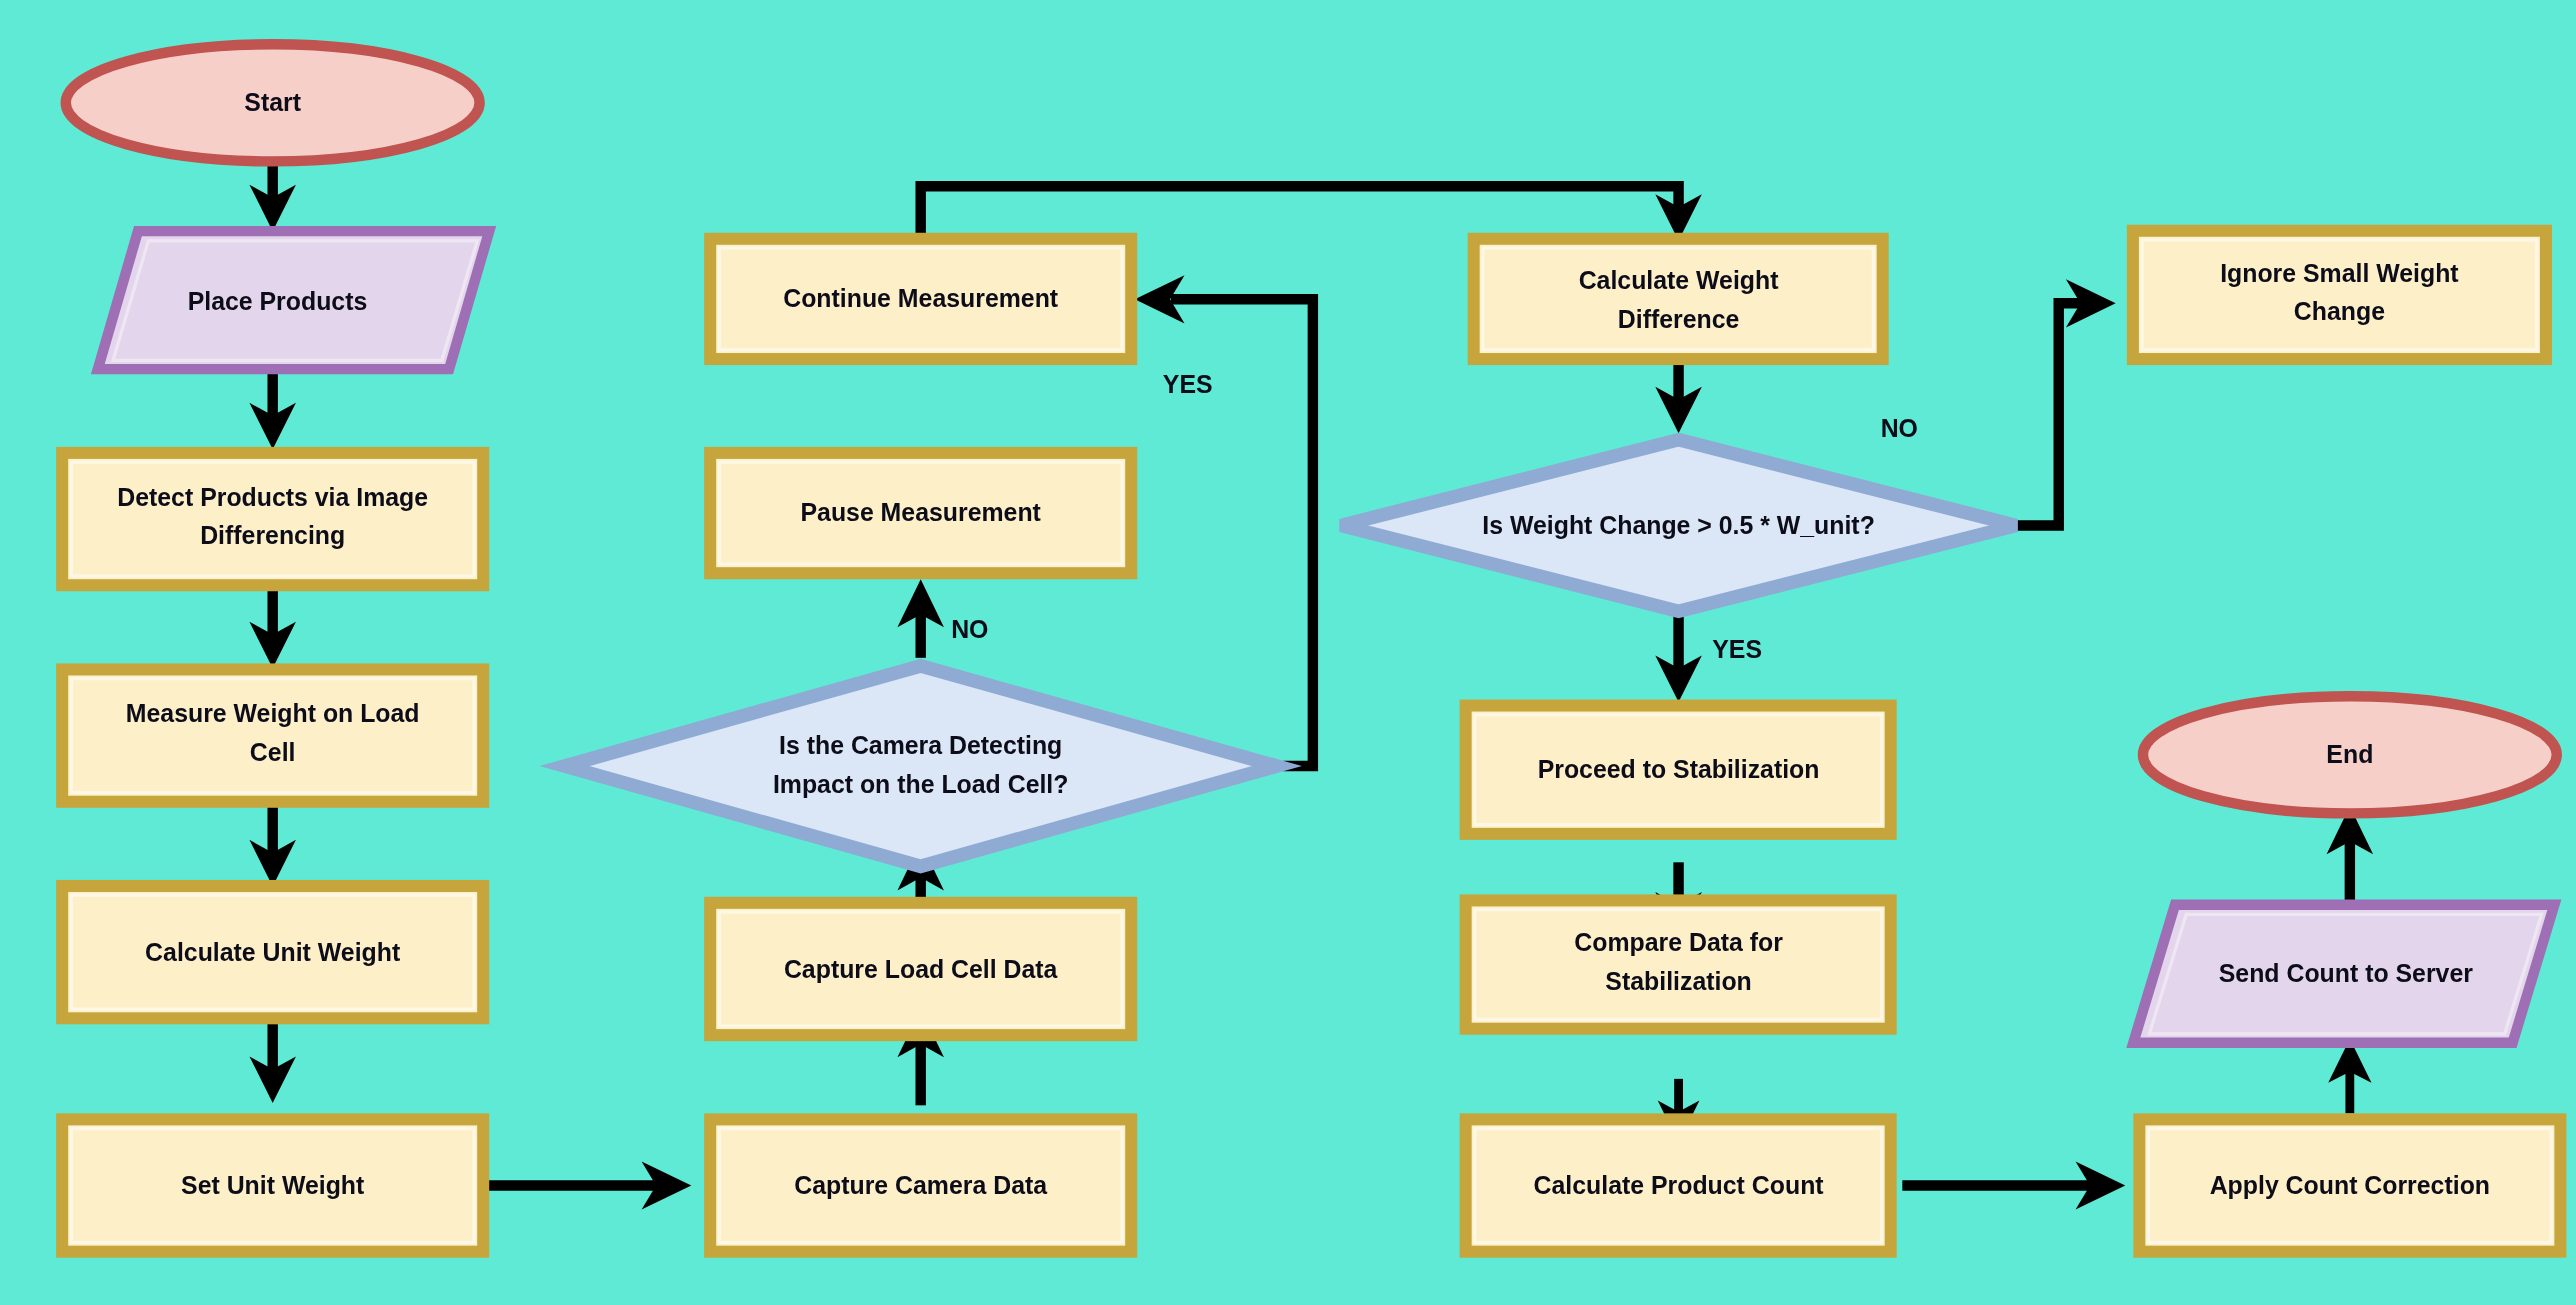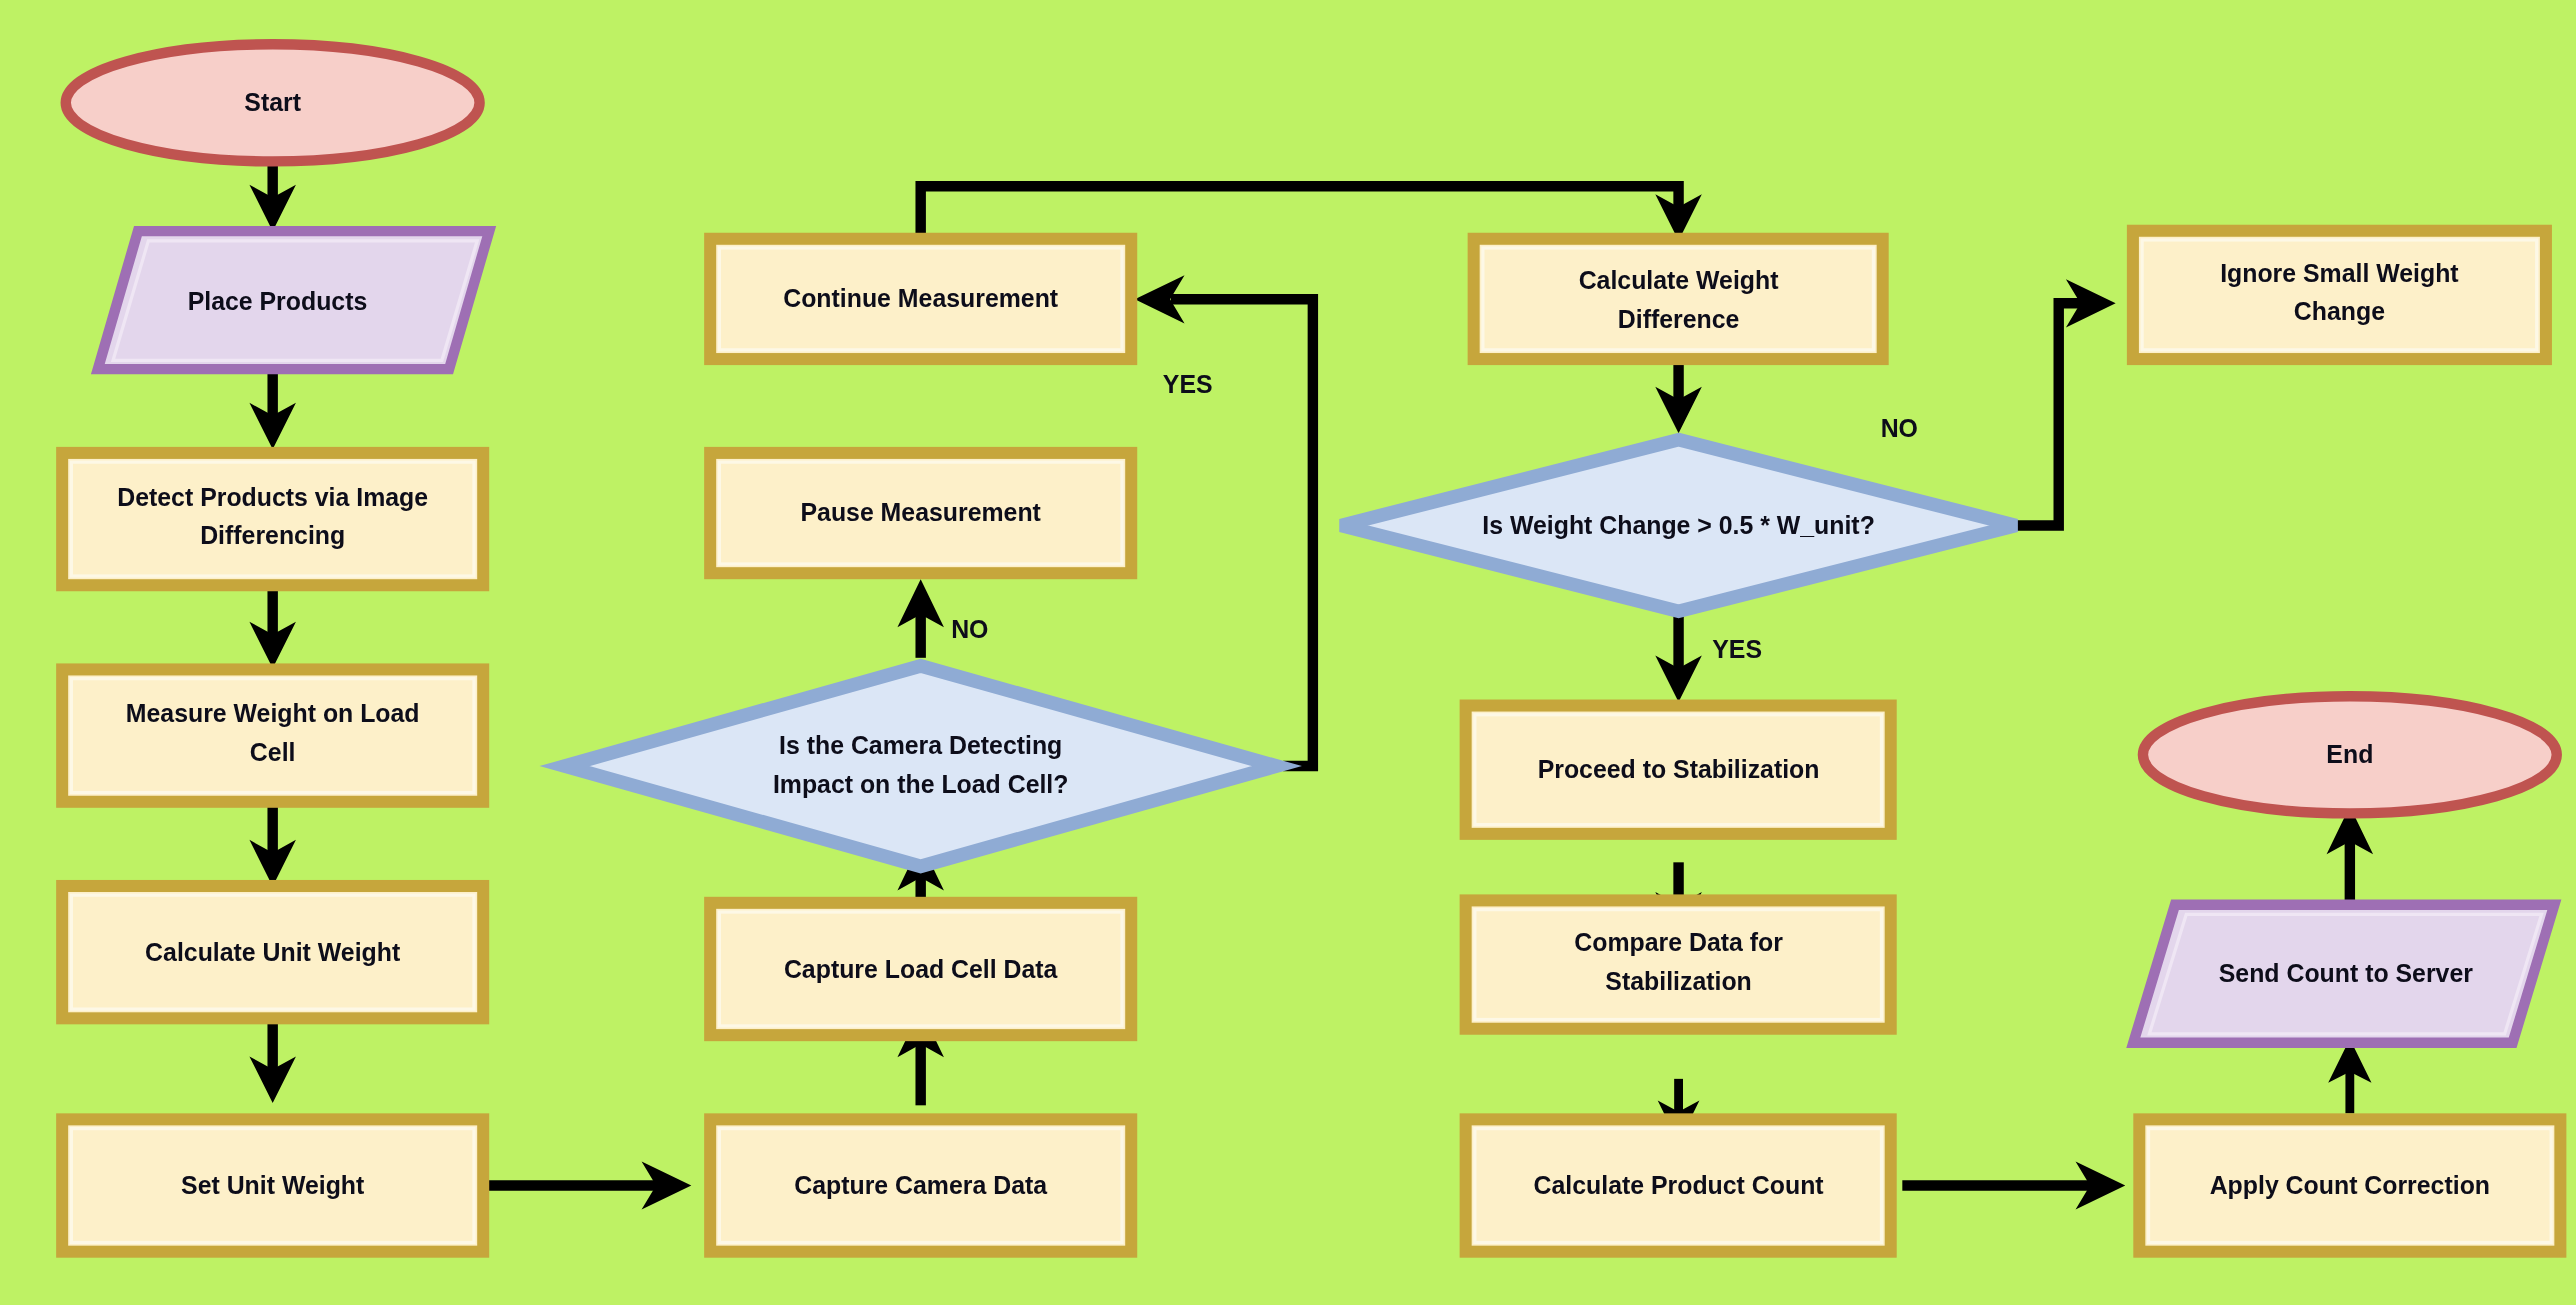--- a/index.html
+++ b/index.html
@@ -1,18 +1,18 @@
 <!DOCTYPE html>
 <html style="font-size:13px"><head>
 <meta charset="utf-8">
 <style>
   html,body{margin:0;padding:0;background:#ffffff;}
   body{width:2576px;height:1306px;overflow:hidden;
        font-family:"Liberation Sans",sans-serif;}
-  #flow-root{position:relative;width:2576px;height:1306px;background:#bef264;}
+  #flow-root{position:relative;width:2576px;height:1306px;background:#5eead4;}
   svg.flow{position:absolute;top:0;left:0;width:2576px;height:1306px;display:block;}
   .nodeLabel{font-family:"Liberation Sans",sans-serif;font-weight:bold;
              fill:#0d0d1a;text-anchor:middle;dominant-baseline:middle;}
   .nodeLabel.sz{font-size:31px;}
   .edgeLabel{font-family:"Liberation Sans",sans-serif;font-weight:bold;
              font-size:31px;fill:#0d0d1a;}
   .proc-outer{fill:#c6a63c;}
   .proc-mid{fill:#fdf0c9;}
   .proc-inner{fill:none;stroke:#fdf8e6;stroke-width:4;}
   .dec-fill{fill:#dbe6f6;stroke:#8fabd4;stroke-width:17;stroke-linejoin:miter;}

